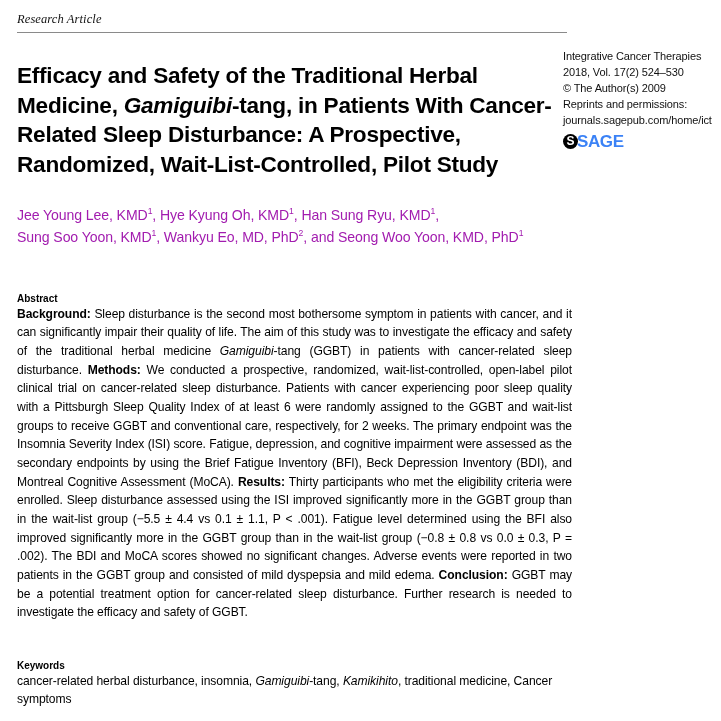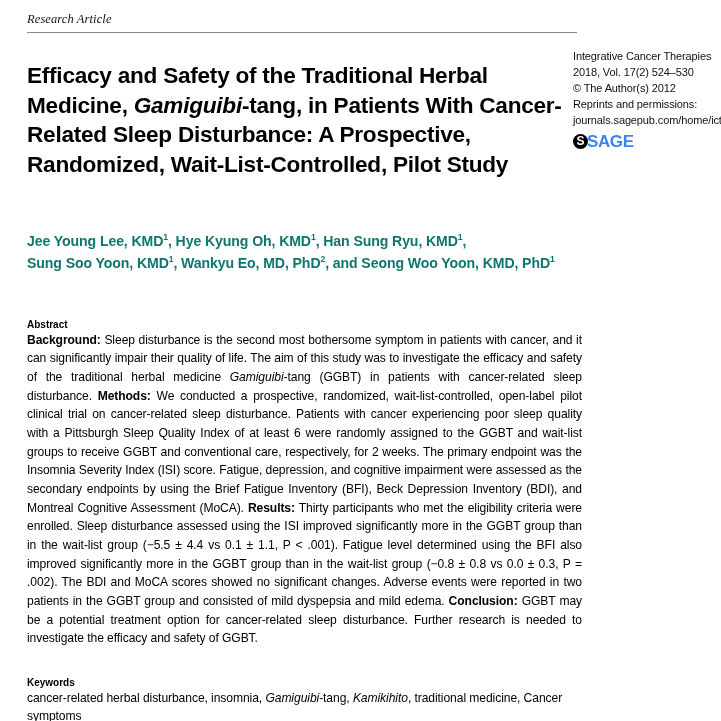--- a/index.html
+++ b/index.html
@@ -10,21 +10,21 @@
   body {
     width: 721px;
     height: 721px;
     font-family: "Liberation Sans", sans-serif;
     color: #000000;
     position: relative;
     overflow: hidden;
   }
   .page {
     position: absolute;
-    left: 13px; top: 0;
+    left: 3px; top: 0;
     width: 590px;
     height: 721px;
     box-sizing: border-box;
     padding: 0 18px 0 14px;
   }
 
   
   .runhead {
     font-family: "Liberation Serif", serif;
     font-style: italic;
@@ -98,26 +98,26 @@
     font-weight: bold;
     font-size: 17px;
     letter-spacing: -0.4px;
     margin-left: -1px;
     color: #3b82f6;
   }
 
   
   .authors {
     font-family: "Liberation Sans", sans-serif;
-    font-weight: bold;
+    font-weight: normal;
     font-size: 14.1px;
     line-height: 1.53;
     letter-spacing: -0.1px;
-    margin-top: 52px;
-    color: #0f766e;
+    margin-top: 26px;
+    color: #a21caf;
   }
   .authors sup {
     font-size: 8.6px;
     vertical-align: super;
     line-height: 0;
   }
 
   
   .abstract-block { margin-top: 44px; }
   .sec-head {
@@ -133,21 +133,21 @@
     text-align: justify;
     text-justify: inter-word;
     margin: 0;
     padding-right: 3px;
     letter-spacing: -0.08px;
   }
   .abstract-body b { font-weight: bold; }
   .abstract-body i { font-style: italic; }
 
   
-  .keywords-block { margin-top: 29px; }
+  .keywords-block { margin-top: 38px; }
   .keywords-body {
     font-family: "Liberation Sans", sans-serif;
     font-size: 12.1px;
     line-height: 1.5;
     margin: 0;
     letter-spacing: -0.08px;
   }
   .keywords-body i { font-style: italic; }
 
   
@@ -174,21 +174,21 @@
 
   <div class="header-row">
 
     <div class="title-col">
       <h1 class="doc-title"><span>Efficacy and Safety of the Traditional Herbal Medicine, </span><i>Gamiguibi</i><span>-tang, in Patients With Cancer-Related Sleep Disturbance: A Prospective, Randomized, Wait-List-Controlled, Pilot Study</span></h1>
     </div>
 
     <div class="meta-col">
       <div class="meta-line">Integrative Cancer Therapies</div>
       <div class="meta-line">2018, Vol. 17(2) 524–530</div>
-      <div class="meta-line">© The Author(s) 2012</div>
+      <div class="meta-line">© The Author(s) 2009</div>
       <div class="meta-line">Reprints and permissions:</div>
       <div class="meta-line">journals.sagepub.com/home/ict</div>
       <div class="sage-logo">
         <div class="sage-mark">S</div>
         <div class="sage-word">SAGE</div>
       </div>
     </div>
 
   </div>
 

